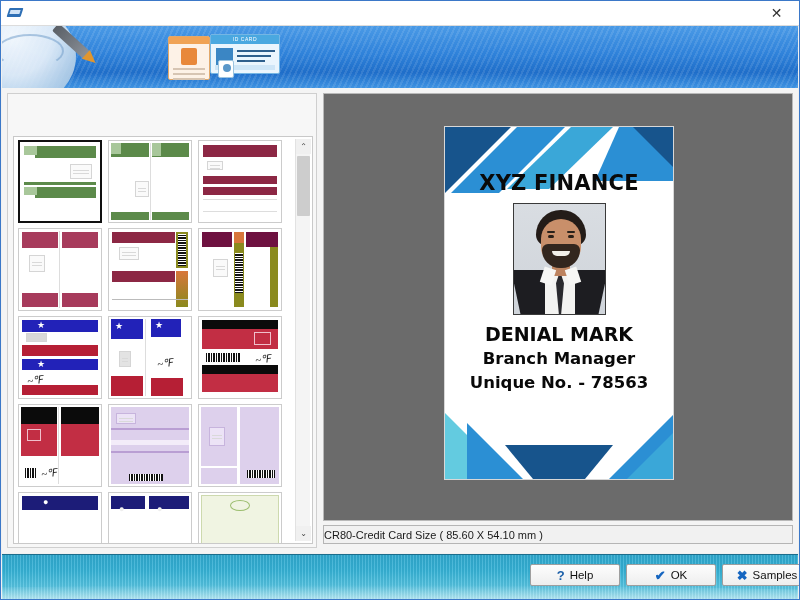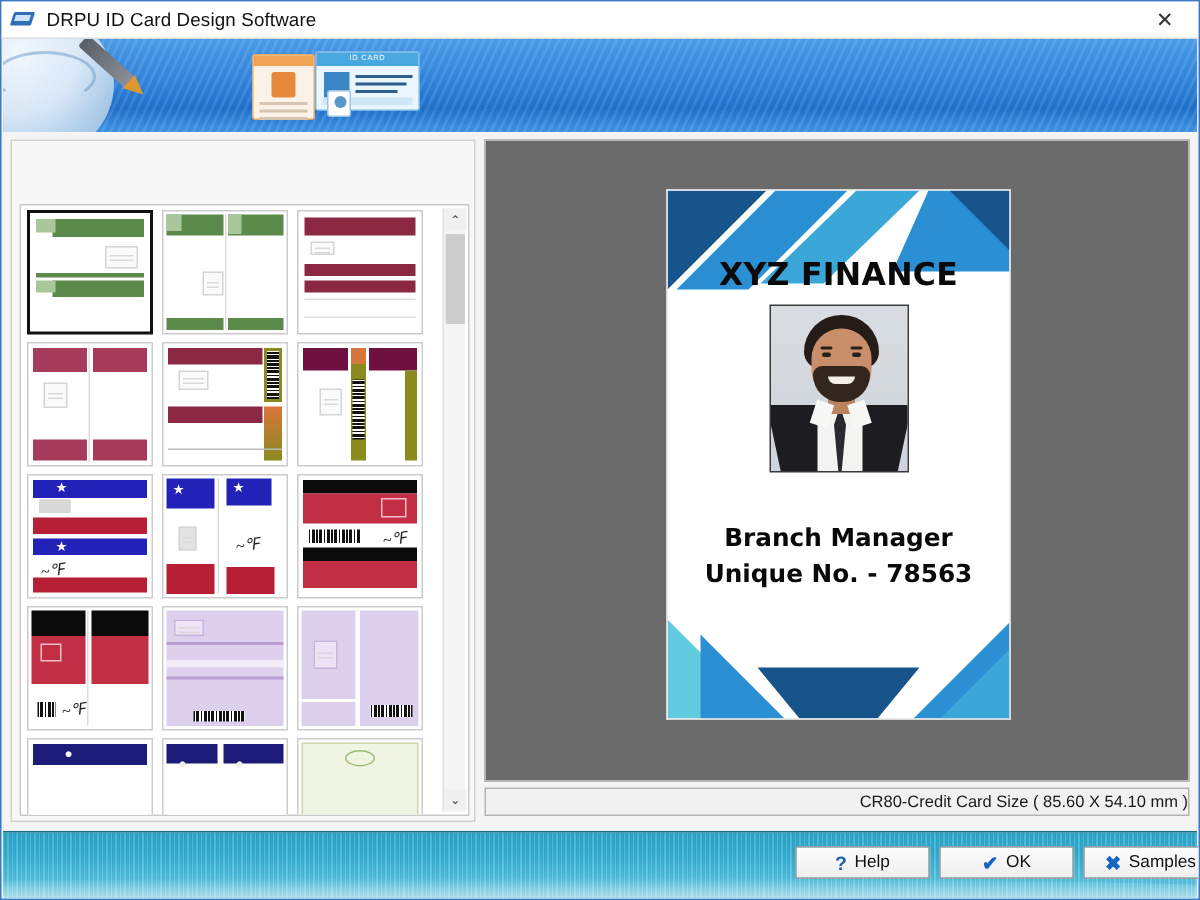--- a/index.html
+++ b/index.html
@@ -233,21 +233,21 @@
   }
   .card-uid {
     position:absolute; left:0; right:0; top:246px; text-align:center;
     font-family:"DejaVu Sans", sans-serif; font-weight:700; font-size:16.5px; color:#090909;
   }
 
   
   .statusbar {
     position:absolute; left:321px; top:437px; width:470px; height:19px;
     background:#f1f1f1; border:1px solid #b5b5b5;
-    font-size:11px; color:#1a1a1a; text-align:right; line-height:18px;
+    font-size:11px; color:#1a1a1a; text-align:left; line-height:18px;
   }
 
   
   .footer {
     position:absolute; left:1px; top:553px; width:796px; height:45px;
     background:
       repeating-linear-gradient(90deg, rgba(255,255,255,.13) 0 1px, rgba(0,0,0,.05) 1px 3px),
       linear-gradient(180deg,#2fa9cf 0%, #35b2d6 35%, #55c3e0 72%, #7fd5e9 100%);
     border-top:1px solid #1c6d8c;
   }
@@ -274,21 +274,20 @@
 </head>
 <body>
 
 <div id="app">
 
   <div class="titlebar">
     <div class="tb-icon">
       <div class="g1"></div>
         <div class="g2"></div>
     </div>
-    <div class="tb-title">DRPU ID Card Design Software</div>
     <div class="tb-close">✕</div>
   </div>
 
   <div class="banner">
     <div class="globe"></div>
     <div class="globe-pen"></div>
     <div class="banner-art">
       <div class="art-card-a">
         <div class="hdr"></div>
           <div class="ph"></div>
@@ -524,20 +523,21 @@
           <div class="cp-hair"></div>
           <div class="cp-face"></div>
           <div class="cp-beard"></div>
           <div class="cp-mouth"></div>
           <div class="cp-browL"></div>
             <div class="cp-browR"></div>
           <div class="cp-eyeL"></div>
             <div class="cp-eyeR"></div>
         </div>
 
+        <div class="card-name">DENIAL MARK</div>
         <div class="card-role">Branch Manager</div>
         <div class="card-uid">Unique No. -  78563</div>
       </div>
     </div>
 
     <div class="statusbar">CR80-Credit Card Size ( 85.60 X 54.10 mm )</div>
   </div>
 
   <div class="footer">
     <div class="btn btn-help">

